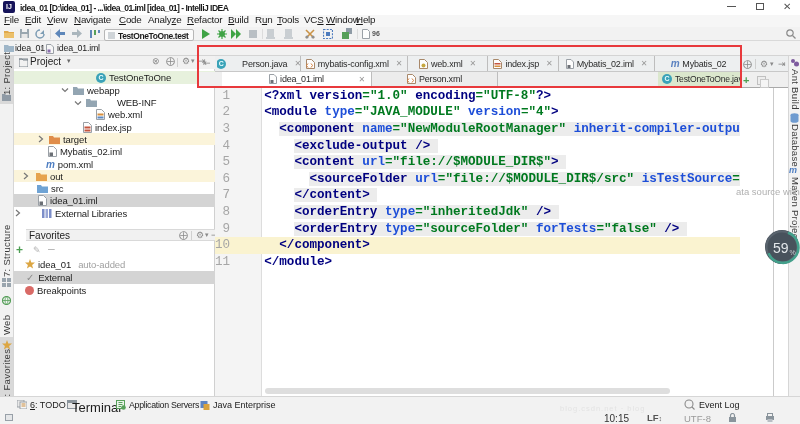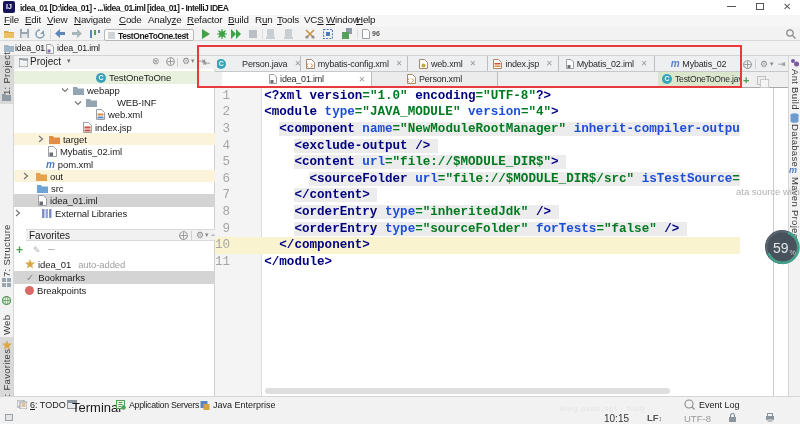--- a/index.html
+++ b/index.html
@@ -287,21 +287,21 @@
 <div class="row" style="left:25px;top:257.5px">
       <svg width="10" height="10">
         <path d="M5 0 L6.3 3.4 L10 3.6 L7.1 5.9 L8.1 9.5 L5 7.4 L1.9 9.5 L2.9 5.9 L0 3.6 L3.7 3.4 z" fill="#dca643"></path>
       </svg>
       <span style="margin-left:3px">idea_01</span>
       <span style="margin-left:7px;color:#a0a0a0">auto-added</span>
     </div>
 <div class="a" style="left:14px;top:271.2px;width:201px;height:12.8px;background:#d4d4d4"></div>
 <div class="row" style="left:26px;top:271.2px">
       <span style="color:#8a8a8a;font-size:10px">✓</span>
-      <span style="margin-left:4px">Bookmarks</span>
+      <span style="margin-left:4px">External</span>
     </div>
 <div class="row" style="left:25px;top:284.3px">
       <span style="width:9px;height:9px;border-radius:50%;background:#d96a66;display:inline-block"></span>
       <span style="margin-left:3px">Breakpoints</span>
     </div>
 
 <div class="a" style="left:215px;top:56px;width:573px;height:16px;background:#edeff0;border-bottom:1px solid #c8c8c8">
   <div class="a gi" style="left:-12px;top:2px;font-size:9px">⇤</div>
   <div class="tab" style="left:2px;width:84px">
         <span class="ci">C</span>

